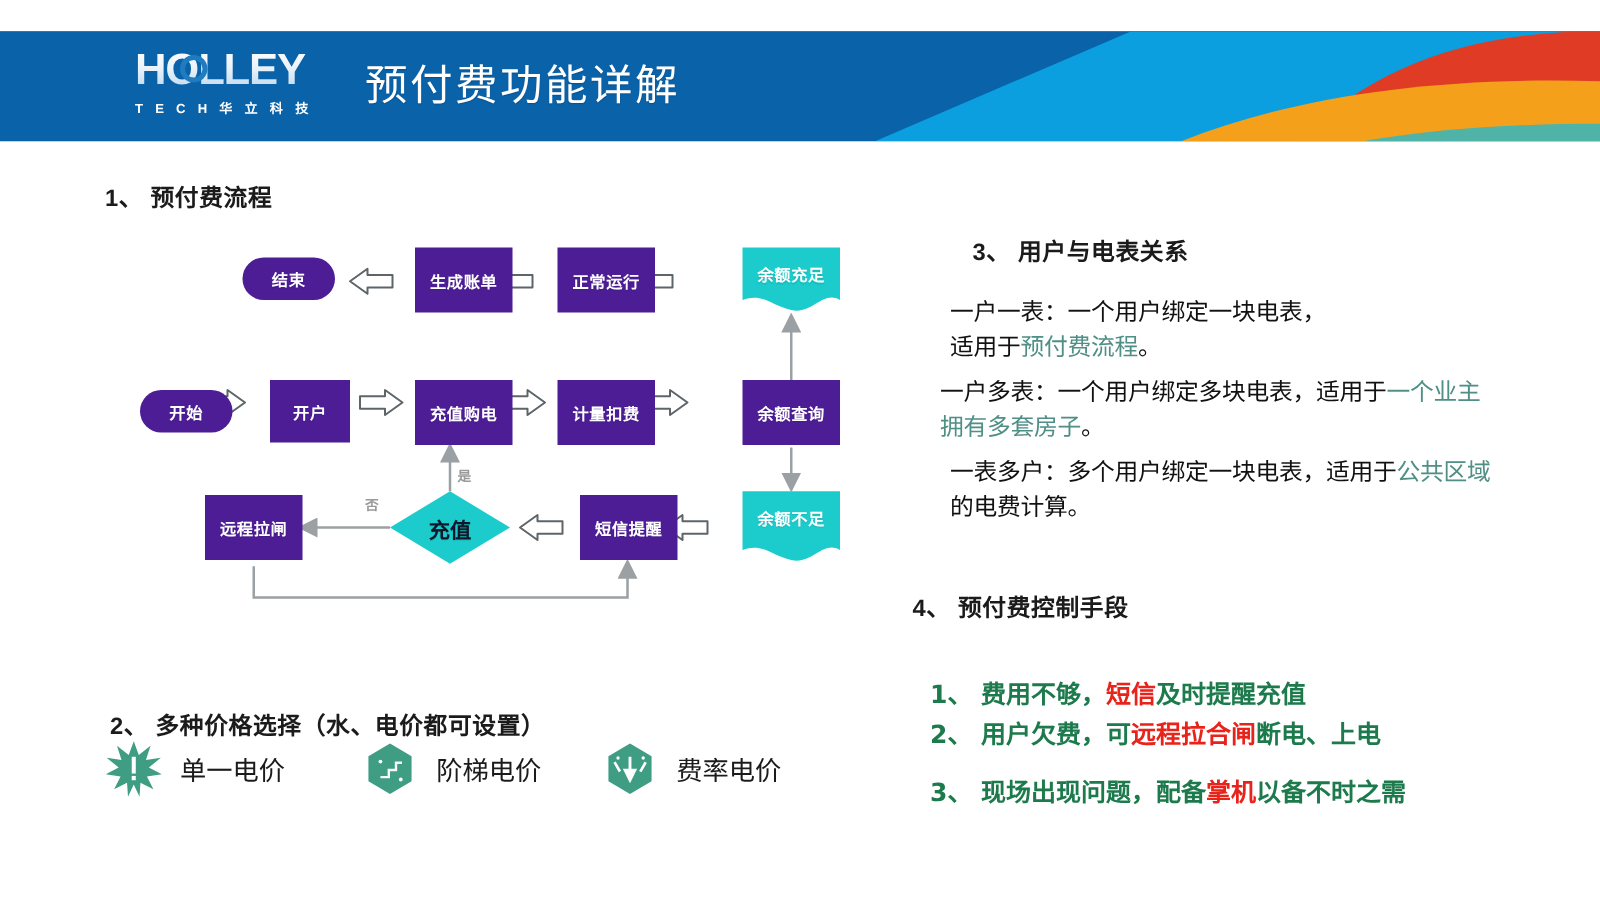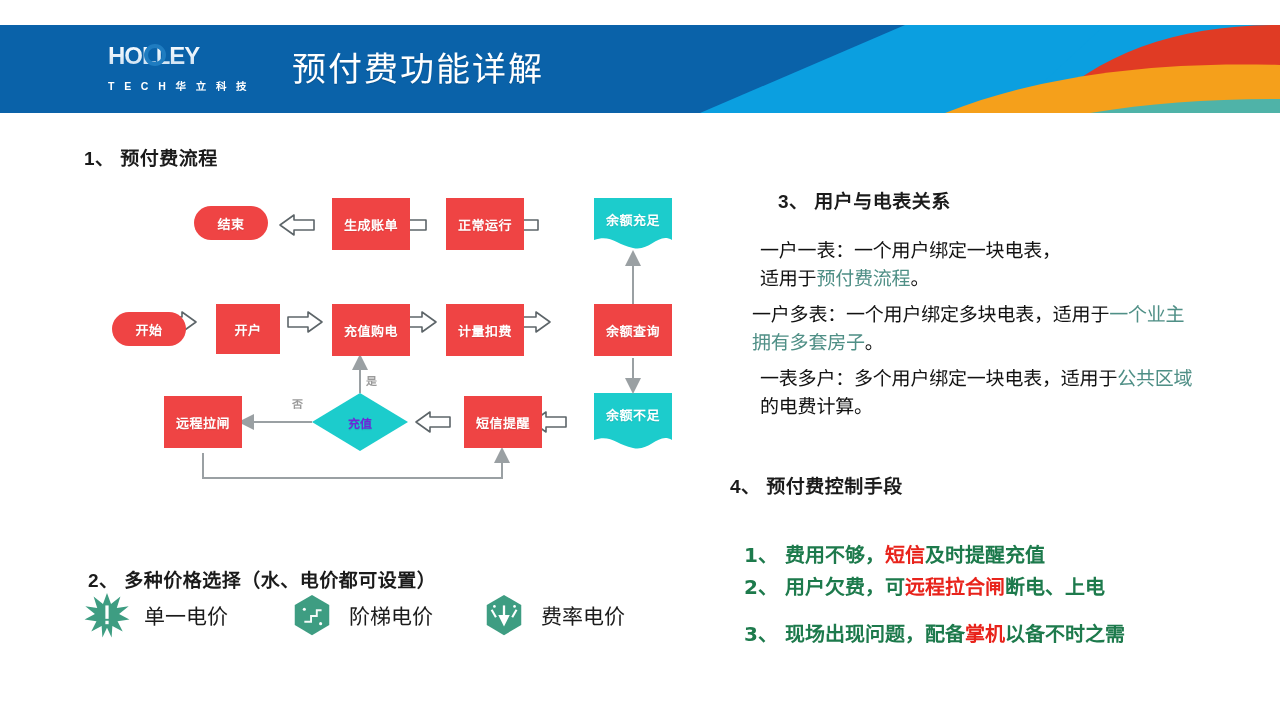--- a/index.html
+++ b/index.html
@@ -16,21 +16,21 @@
   #header{
     position:absolute;left:0;top:25px;width:1280px;height:88px;
     overflow:hidden;background:#0a62a9;
   }
   #header-svg{position:absolute;left:0;top:0;width:1280px;height:88px;display:block;}
   #logo-block{
     position:absolute;left:108px;top:12px;width:160px;height:62px;z-index:3;
   }
   #logo-word{
     font-family:"Liberation Sans","DejaVu Sans",sans-serif;
-    font-weight:bold;font-size:24px;letter-spacing:-1px;color:#ffffff;
+    font-weight:bold;font-size:35px;letter-spacing:-1px;color:#ffffff;
     line-height:38px;
     background:linear-gradient(180deg,#ffffff 0%,#eaf3fb 45%,#b7d3ea 100%);
     -webkit-background-clip:text;background-clip:text;
     -webkit-text-fill-color:transparent;
     position:relative;
   }
   #logo-ring{
     position:absolute;left:36px;top:7px;width:22px;height:22px;border-radius:50%;
     border:4px solid #1f7cc0;box-sizing:border-box;
   }
@@ -52,34 +52,34 @@
   }
   #h1{left:84px;top:143px;}
   #h2{left:88px;top:525px;font-size:19px;margin-top:40px;}
   #h3{left:730px;top:186px;margin-left:48px;}
   #h4{left:730px;top:471px;}
 
   
   #flow{position:absolute;left:180px;top:190px;width:520px;height:290px;}
   #flow-svg{position:absolute;left:0;top:0;width:520px;height:290px;}
   .fnode{
-    position:absolute;background:#ef4444;color:#ffffff;
+    position:absolute;background:#4c1d95;color:#ffffff;
     font-size:13px;font-weight:bold;letter-spacing:.5px;
     display:flex;align-items:center;justify-content:center;
     text-align:center;white-space:nowrap;
     font-family:"DejaVu Sans","Liberation Sans",sans-serif;
     text-shadow:0 1px 1px rgba(0,0,0,.10);
   }
   .fnode.pill{border-radius:20px;}
   .flabel{
     position:absolute;color:#9a9a9a;font-size:11px;font-weight:bold;
     font-family:"DejaVu Sans","Liberation Sans",sans-serif;
   }
   .fdia-txt{
-    position:absolute;color:#6d28d9;font-size:12px;font-weight:bold;
+    position:absolute;color:#0f172a;font-size:17px;font-weight:bold;
     font-family:"DejaVu Sans","Liberation Sans",sans-serif;
     display:flex;align-items:center;justify-content:center;white-space:nowrap;
     text-shadow:0 1px 1px rgba(0,0,0,.10);
   }
 
   
   #price-row{position:absolute;left:84px;top:592px;width:600px;height:60px;}
   .price-item{position:absolute;display:flex;align-items:center;gap:14px;}
   .price-label{
     color:#1b1b1b;font-size:21px;white-space:nowrap;

